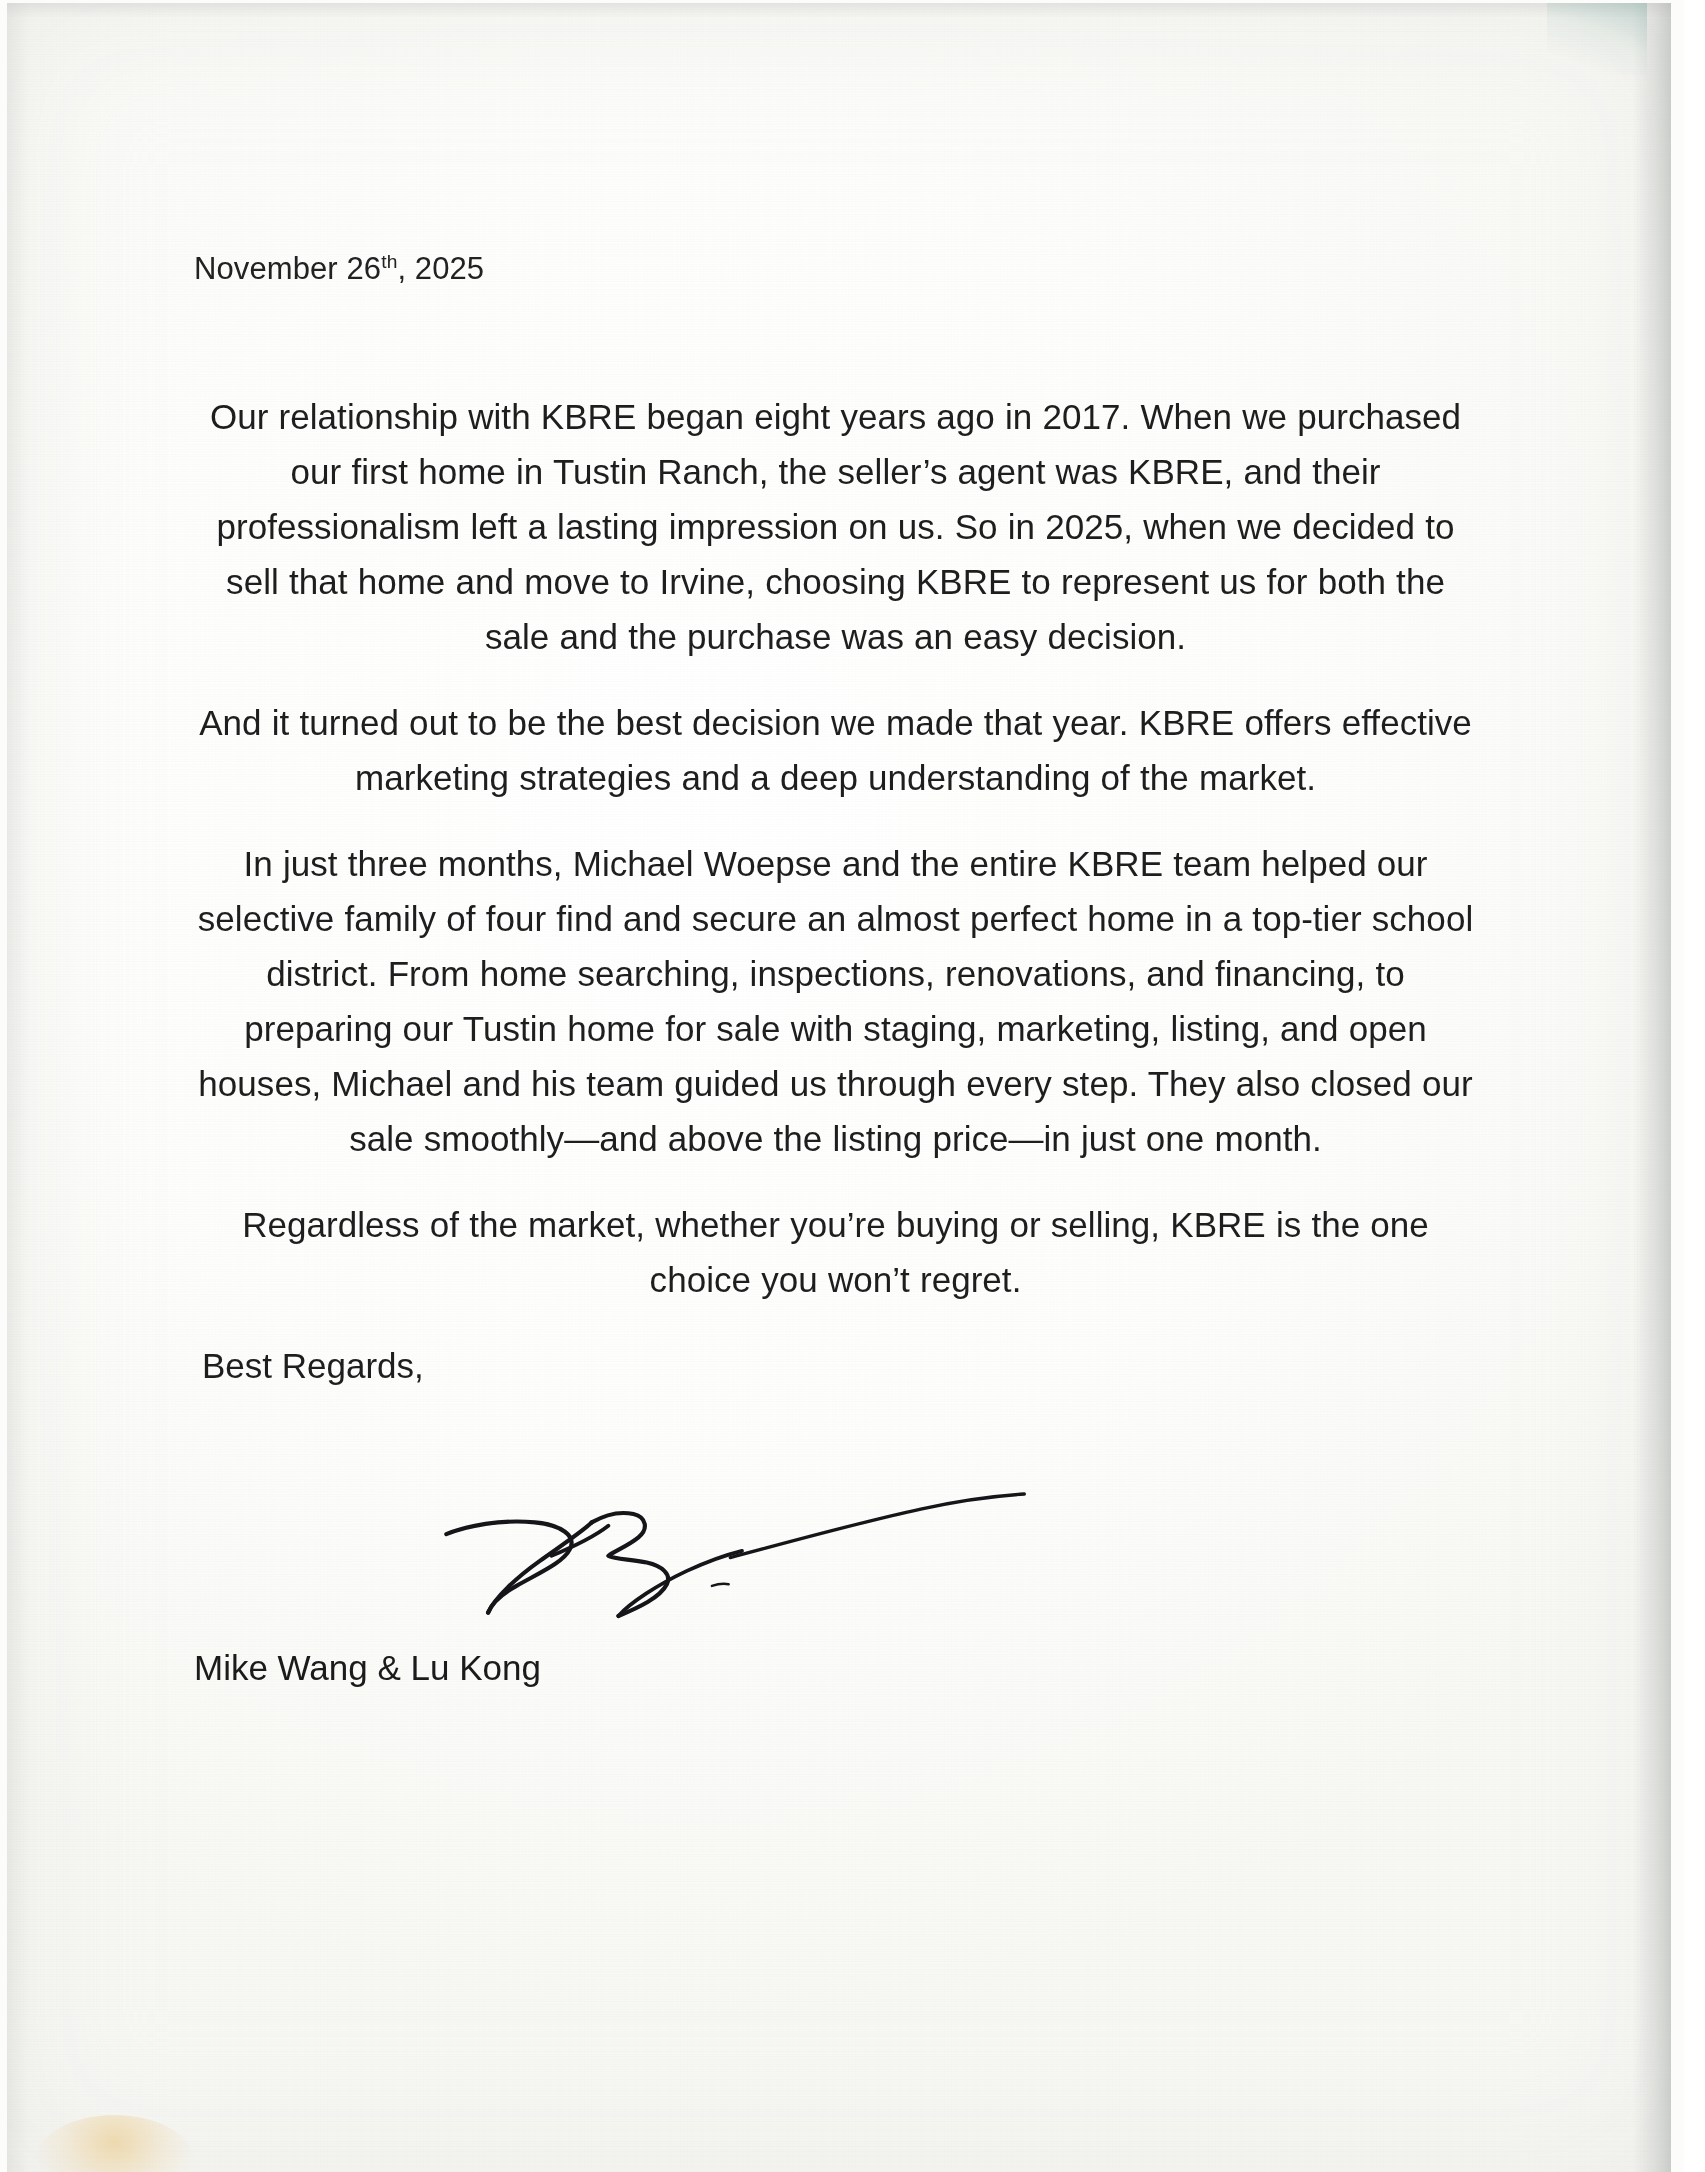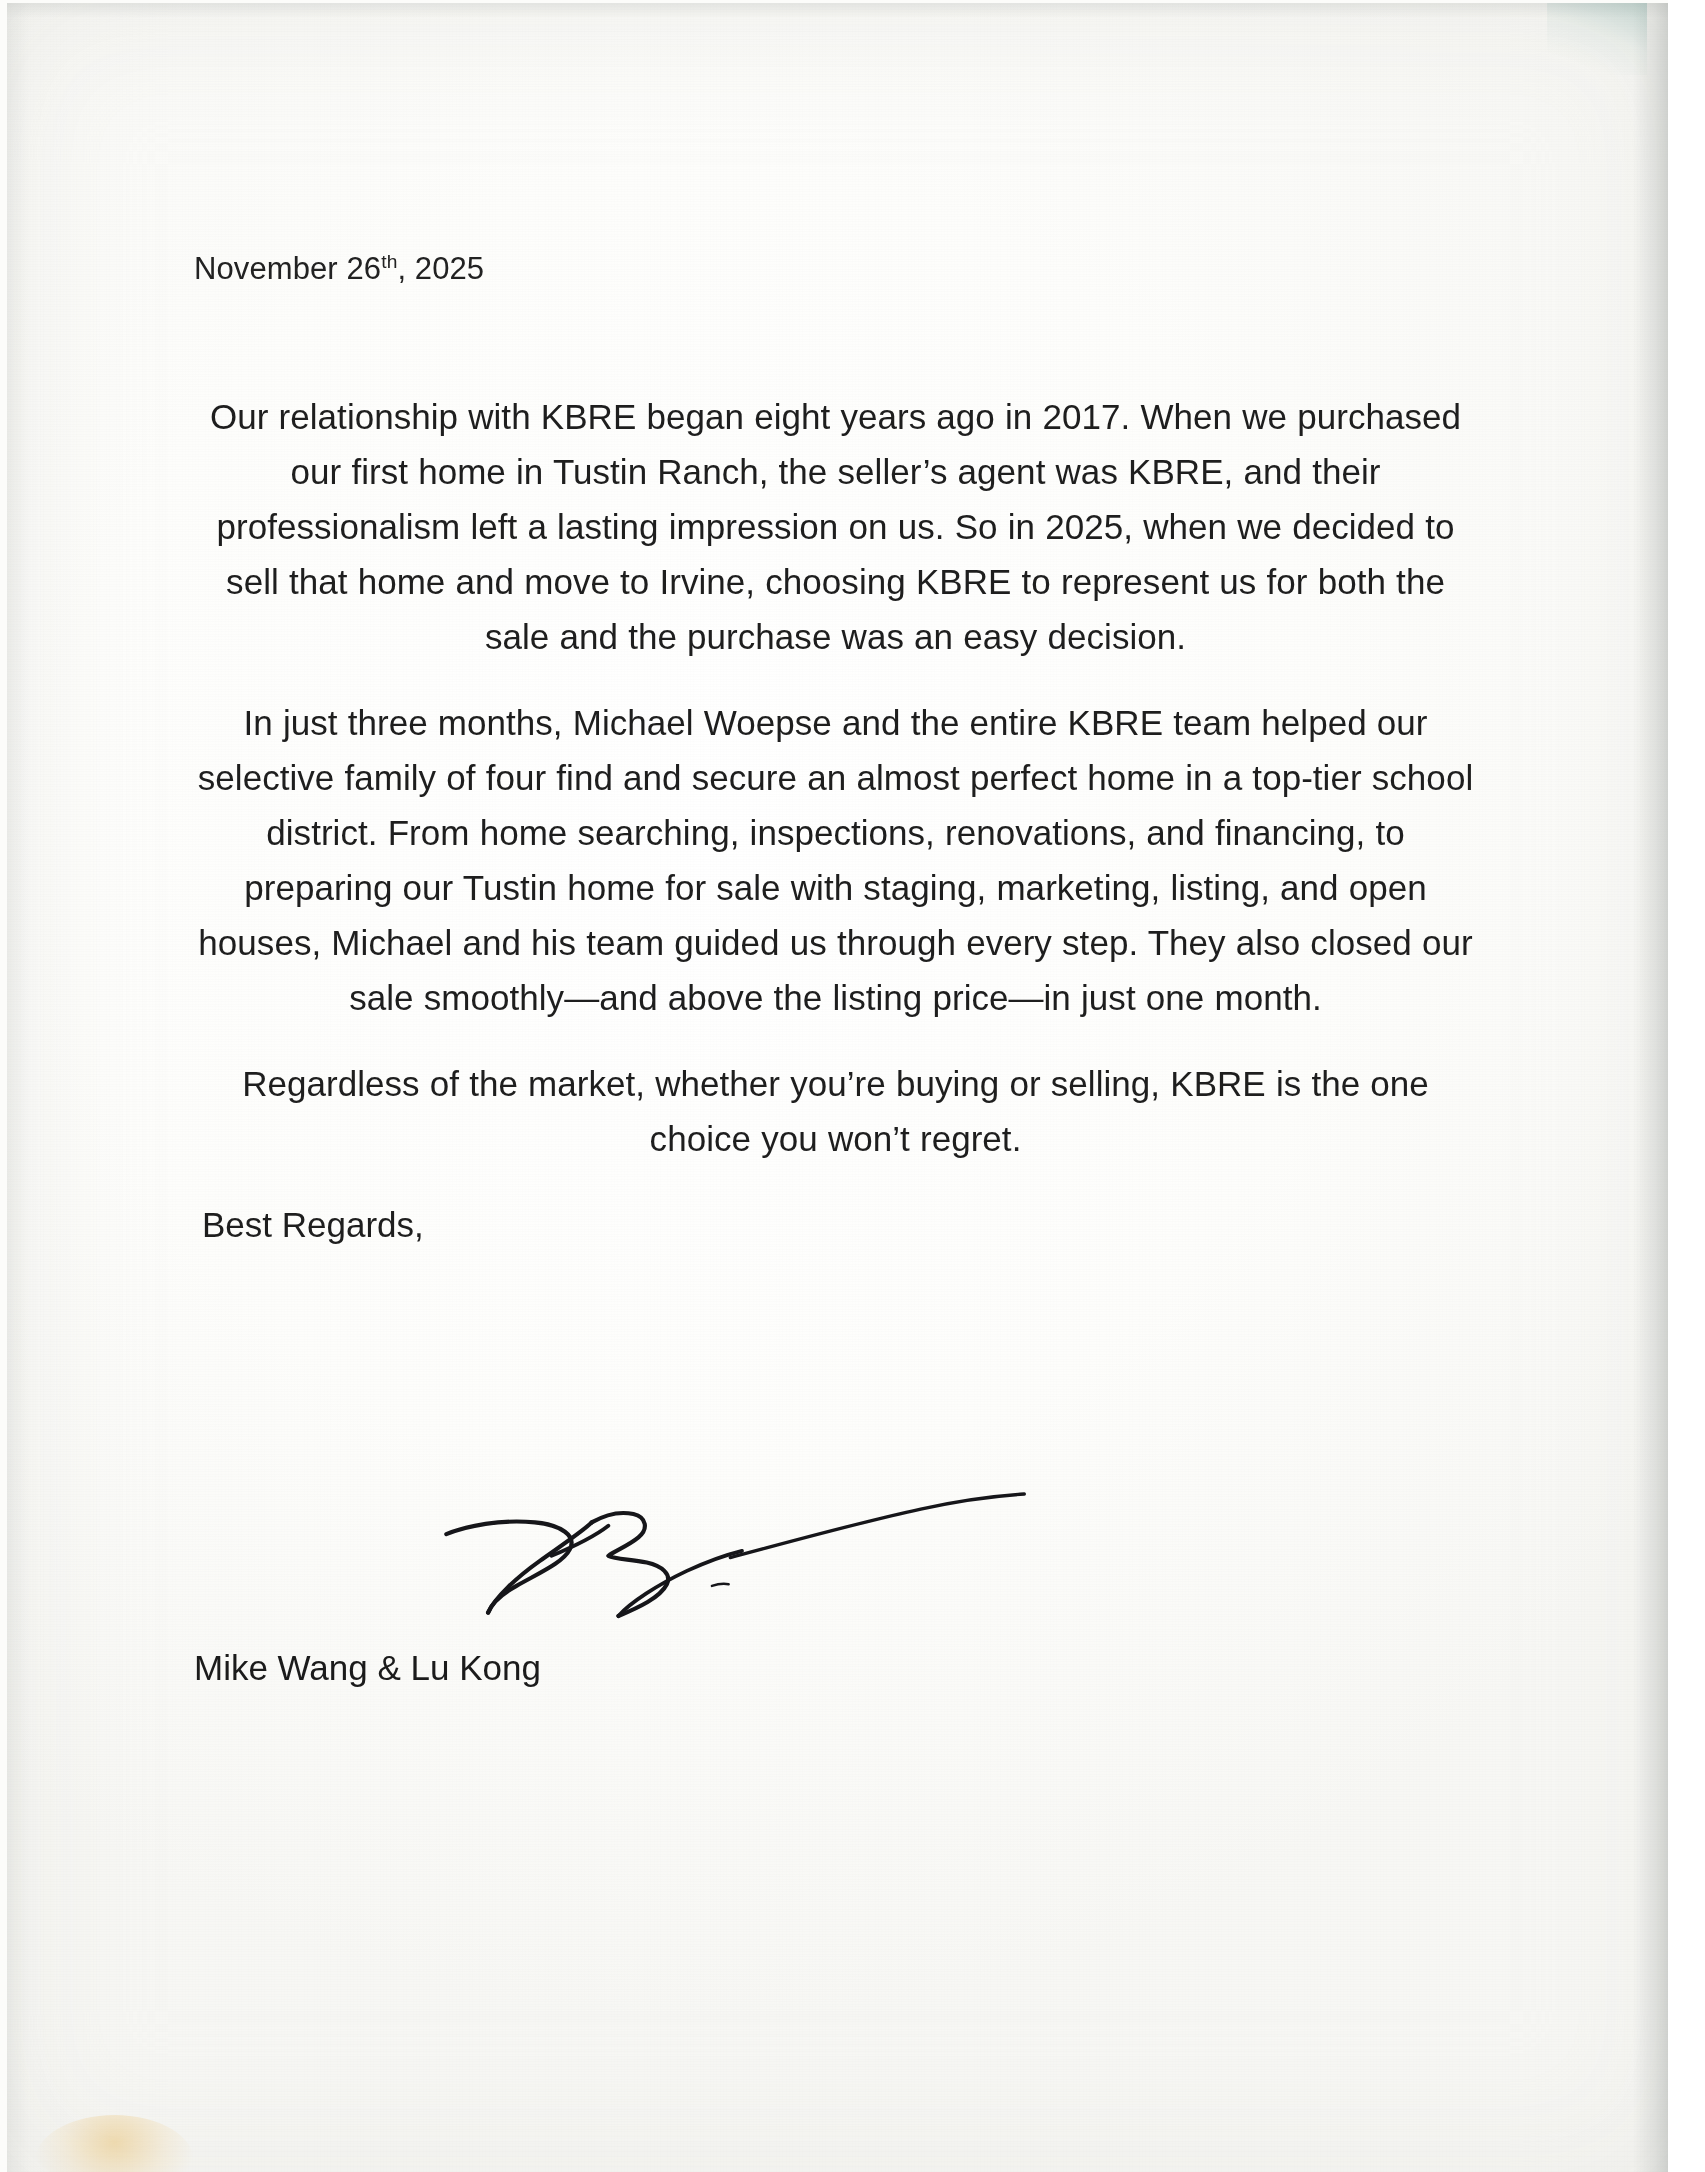--- a/index.html
+++ b/index.html
@@ -9,20 +9,21 @@
     background: #ffffff;
   }
 
   .page {
     position: relative;
     width: 1668px;
     height: 2172px;
     overflow: hidden;
     background: #fcfcfa;
     font-family: "Liberation Sans", "DejaVu Sans", sans-serif;
+    padding-left: 16px;
   }
 
   
   .sheet {
     position: absolute;
     left: 6.7px;
     top: 3.3px;
     width: 1664px;
     height: 2169px;
     background:
@@ -178,20 +179,21 @@
     <div class="corner-tint"></div>
     <div class="smudge-bl"></div>
   </div>
 
   <div class="letter">
 
     <div class="date-line"><span>November 26</span><sup>th</sup><span>, 2025</span></div>
 
     <div class="body-block">
       <p class="para">Our relationship with KBRE began eight years ago in 2017. When we purchased our first home in Tustin Ranch, the seller’s agent was KBRE, and their professionalism left a lasting impression on us. So in 2025, when we decided to sell that home and move to Irvine, choosing KBRE to represent us for both the sale and the purchase was an easy decision.</p>
+      <p class="para">And it turned out to be the best decision we made that year. KBRE offers effective marketing strategies and a deep understanding of the market.</p>
       <p class="para">In just three months, Michael Woepse and the entire KBRE team helped our selective family of four find and secure an almost perfect home in a top-tier school district. From home searching, inspections, renovations, and financing, to preparing our Tustin home for sale with staging, marketing, listing, and open houses, Michael and his team guided us through every step. They also closed our sale smoothly—and above the listing price—in just one month.</p>
       <p class="para">Regardless of the market, whether you’re buying or selling, KBRE is the one choice you won’t regret.</p>
       <p class="closing">Best Regards,</p>
     </div>
 
     <div class="signature-wrap">
       <svg viewBox="0 0 720 170" xmlns="http://www.w3.org/2000/svg" aria-hidden="true">
         <g fill="none" stroke="#16161a" stroke-linecap="round" stroke-linejoin="round">
 
           <path d="M12 66 C 36 56, 78 48, 118 52 C 150 55, 168 68, 160 84

